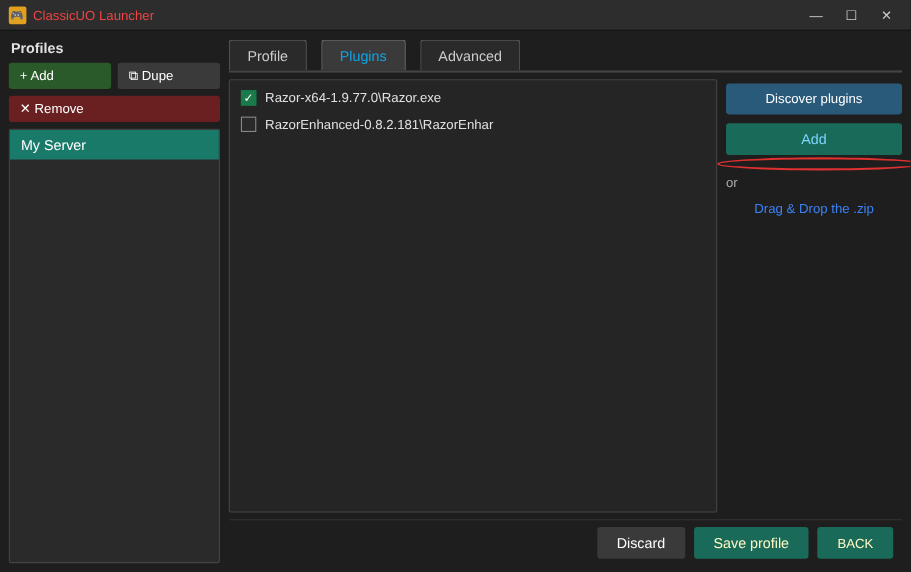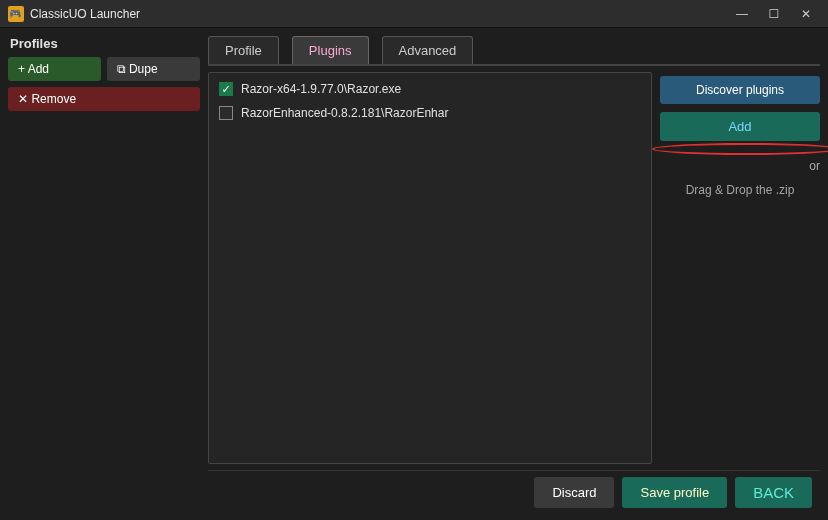--- a/index.html
+++ b/index.html
@@ -30,21 +30,21 @@
       background: #e0a020;
       border-radius: 2px;
       display: flex;
       align-items: center;
       justify-content: center;
       font-size: 10px;
     }
     .titlebar-title {
       flex: 1;
       font-size: 12px;
-      color: #e5e5e5;
+      color: #ef4444;
     }
     .titlebar-controls {
       display: flex;
       gap: 4px;
     }
     .titlebar-btn {
       width: 28px;
       height: 20px;
       background: transparent;
       border: none;
@@ -135,21 +135,21 @@
       border: 1px solid #555;
       border-bottom: none;
       cursor: pointer;
       font-size: 13px;
       color: #ccc;
       margin-right: 2px;
       border-radius: 3px 3px 0 0;
     }
     .tab.active {
       background: #3a3a3a;
-      color: #f9a8d4;
+      color: #0ea5e9;
       border-color: #666;
     }
 
     
     .tab-content {
       flex: 1;
       display: flex;
       gap: 8px;
     }
 
@@ -238,28 +238,28 @@
       top: -6px;
       left: -8px;
       right: -20px;
       bottom: -6px;
       border: 2.5px solid #e03030;
       border-radius: 50%;
       pointer-events: none;
     }
 
     .or-text {
-      text-align: right;
+      text-align: left;
       color: #aaa;
       font-size: 12px;
       margin: 2px 0;
     }
     .drag-text {
       text-align: center;
-      color: #a3a3a3;
+      color: #3b82f6;
       font-size: 12px;
     }
 
     
     .bottom-bar {
       display: flex;
       justify-content: flex-end;
       gap: 8px;
       padding: 6px 8px 4px;
       border-top: 1px solid #333;
@@ -280,22 +280,22 @@
       border-radius: 3px;
       color: #fef9c3;
       font-size: 13px;
       cursor: pointer;
     }
     .btn-back {
       background: #1a6a5a;
       padding: 7px 18px;
       border: none;
       border-radius: 3px;
-      color: #5eead4;
-      font-size: 15px;
+      color: #fef9c3;
+      font-size: 12px;
       cursor: pointer;
     }
   </style>
 </head>
 <body>
 
 <div class="titlebar">
   <div class="titlebar-icon">
     <span>🎮</span>
   </div>
@@ -309,20 +309,25 @@
 
 <div class="main">
 
   <div class="left-panel">
     <span class="profiles-label">Profiles</span>
     <div class="btn-row">
       <button class="btn btn-add">+ Add</button>
       <button class="btn btn-dupe">⧉ Dupe</button>
     </div>
     <button class="btn btn-remove">✕ Remove</button>
+    <div class="profile-list">
+      <div class="profile-item selected">
+        <span>My Server</span>
+      </div>
+    </div>
   </div>
 
   <div class="right-panel">
 
     <div class="tabs">
       <div class="tab">
         <span>Profile</span>
       </div>
       <div class="tab active">
         <span>Plugins</span>

